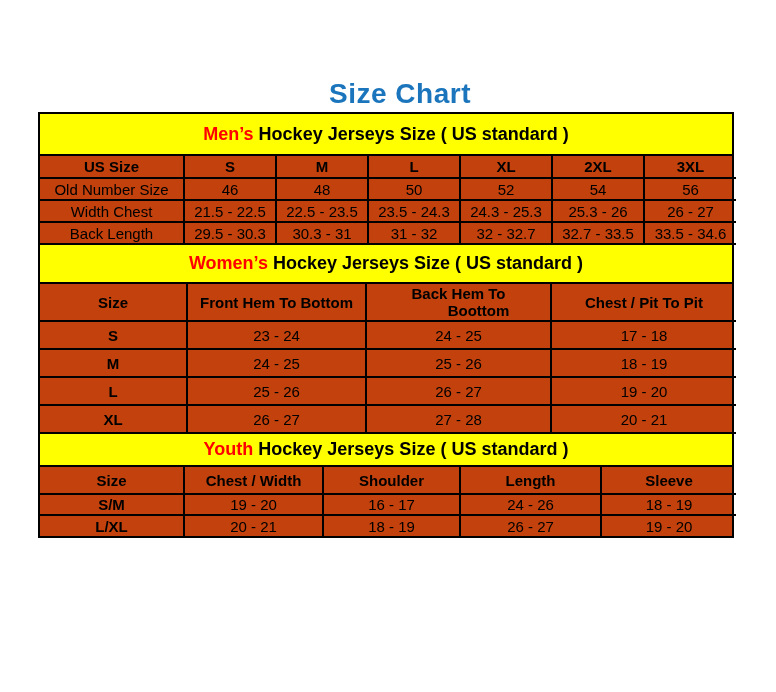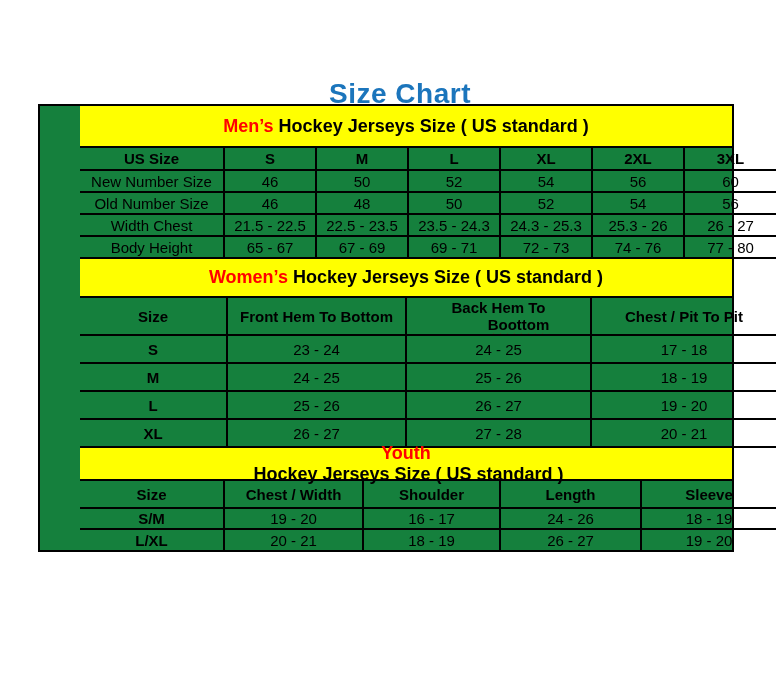--- a/index.html
+++ b/index.html
@@ -15,42 +15,41 @@
     top: 66px; left: 0; width: 776px;
     margin: 12px;
     text-align: center;
     font-size: 28px;
     font-weight: 700;
     color: #1b75bc;
     letter-spacing: 0.5px;
   }
   .tablewrap {
     position: absolute;
-    left: 38px; top: 104px;
+    left: 38px; top: 112px;
     width: 696px;
     box-sizing: border-box;
     border: 2px solid #000;
-    background: #15803d;
-    padding-left: 40px;
+    background: #c2410c;
   }
   .banner {
     background: #ffff00;
     border-bottom: 2px solid #000;
     display: flex;
     align-items: center;
     justify-content: center;
     font-weight: 700;
     font-size: 18px;
     white-space: pre-wrap;
     box-sizing: border-box;
   }
   .banner .accent { color: #ff0000; }
   .banner-mens   { height: 42px; }
   .banner-womens { height: 39px; }
-  .banner-youth  { height: 33px; flex-direction: column; }
+  .banner-youth  { height: 33px; }
   table.grid {
     width: 100%;
     border-collapse: collapse;
     table-layout: fixed;
   }
   .grid th, .grid td {
     border-right: 2px solid #000;
     border-bottom: 2px solid #000;
     text-align: center;
     vertical-align: middle;
@@ -100,54 +99,45 @@
           <th>S</th>
           <th>M</th>
           <th>L</th>
           <th>XL</th>
           <th>2XL</th>
           <th>3XL</th>
         </tr>
       </thead>
     <tbody>
         <tr>
-          <td class="rowlabel">New Number Size</td>
-          <td>46</td>
-          <td>50</td>
-          <td>52</td>
-          <td>54</td>
-          <td>56</td>
-          <td>60</td>
-        </tr>
-        <tr>
           <td class="rowlabel">Old Number Size</td>
           <td>46</td>
           <td>48</td>
           <td>50</td>
           <td>52</td>
           <td>54</td>
           <td>56</td>
         </tr>
         <tr>
           <td class="rowlabel">Width Chest</td>
           <td>21.5 - 22.5</td>
           <td>22.5 - 23.5</td>
           <td>23.5 - 24.3</td>
           <td>24.3 - 25.3</td>
           <td>25.3 - 26</td>
           <td>26 - 27</td>
         </tr>
         <tr>
-          <td class="rowlabel">Body Height</td>
-          <td>65 - 67</td>
-          <td>67 - 69</td>
-          <td>69 - 71</td>
-          <td>72 - 73</td>
-          <td>74 - 76</td>
-          <td>77 - 80</td>
+          <td class="rowlabel">Back Length</td>
+          <td>29.5 - 30.3</td>
+          <td>30.3 - 31</td>
+          <td>31 - 32</td>
+          <td>32 - 32.7</td>
+          <td>32.7 - 33.5</td>
+          <td>33.5 - 34.6</td>
         </tr>
       </tbody>
   </table>
 
   <div class="banner banner-womens"><span class="accent">Women’s</span><span> Hockey Jerseys Size ( US standard )</span></div>
   <table class="grid womens">
     <colgroup>
       <col style="width:147px">
         <col style="width:179px">
         <col style="width:185px">

